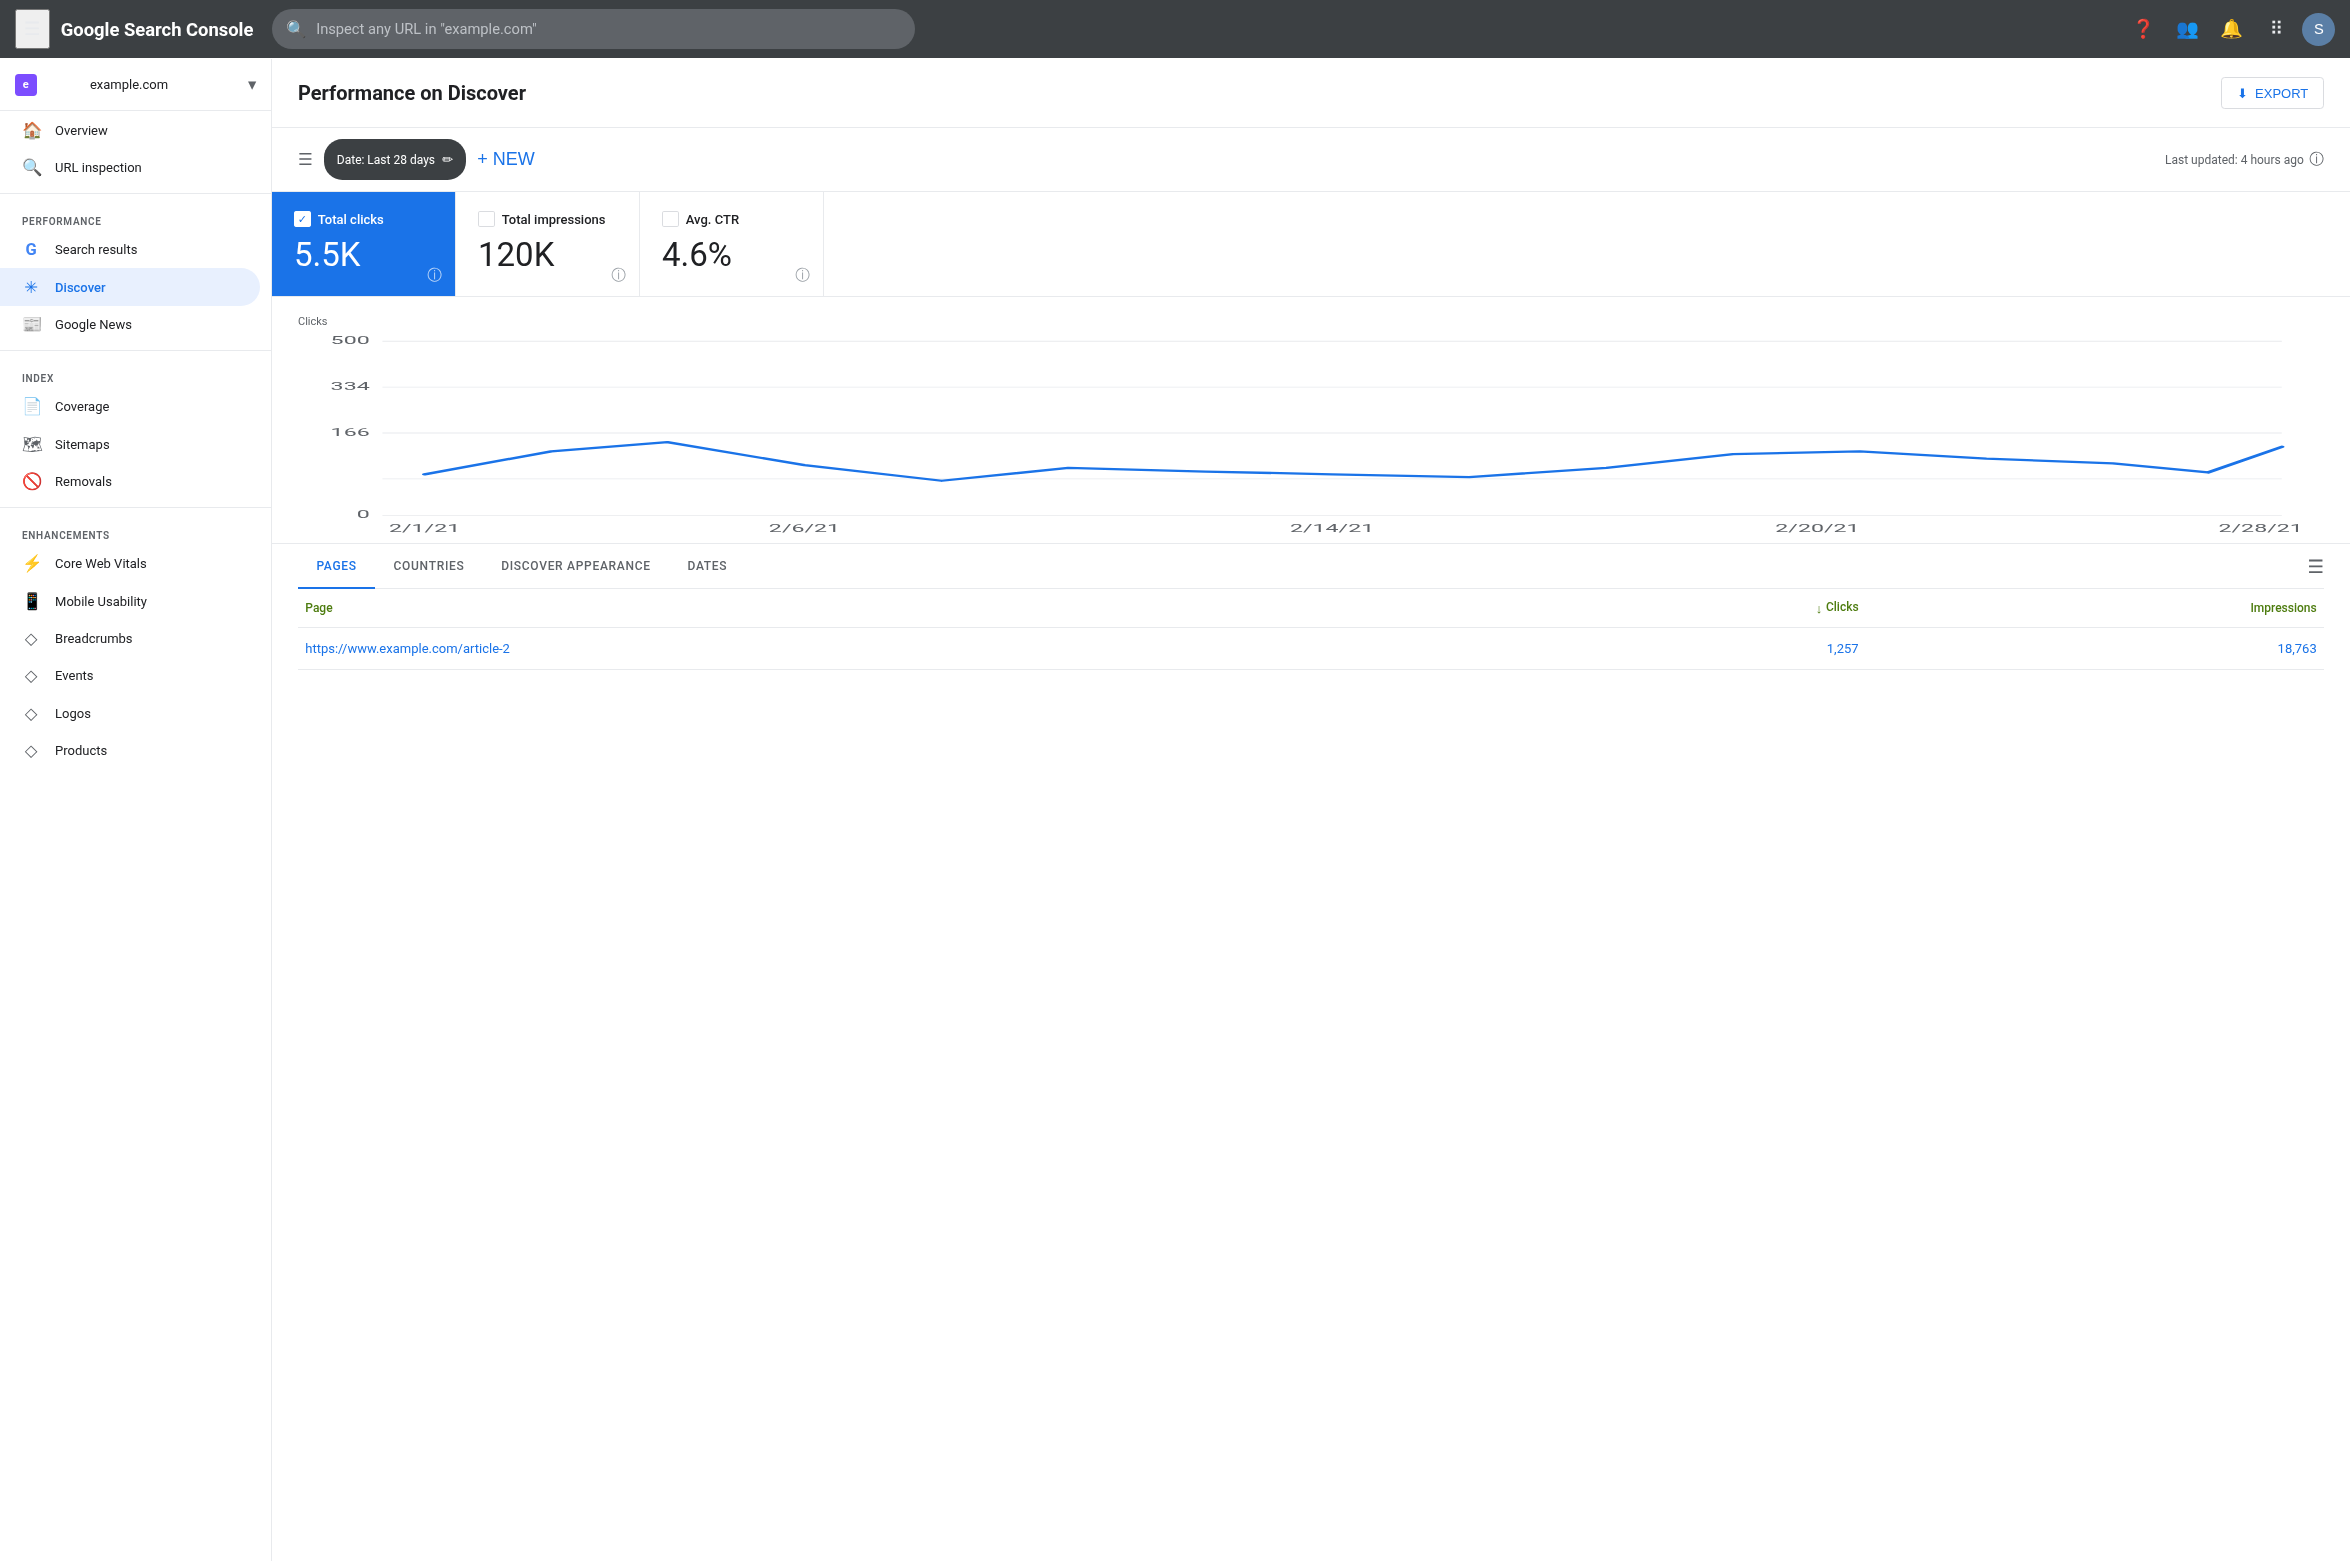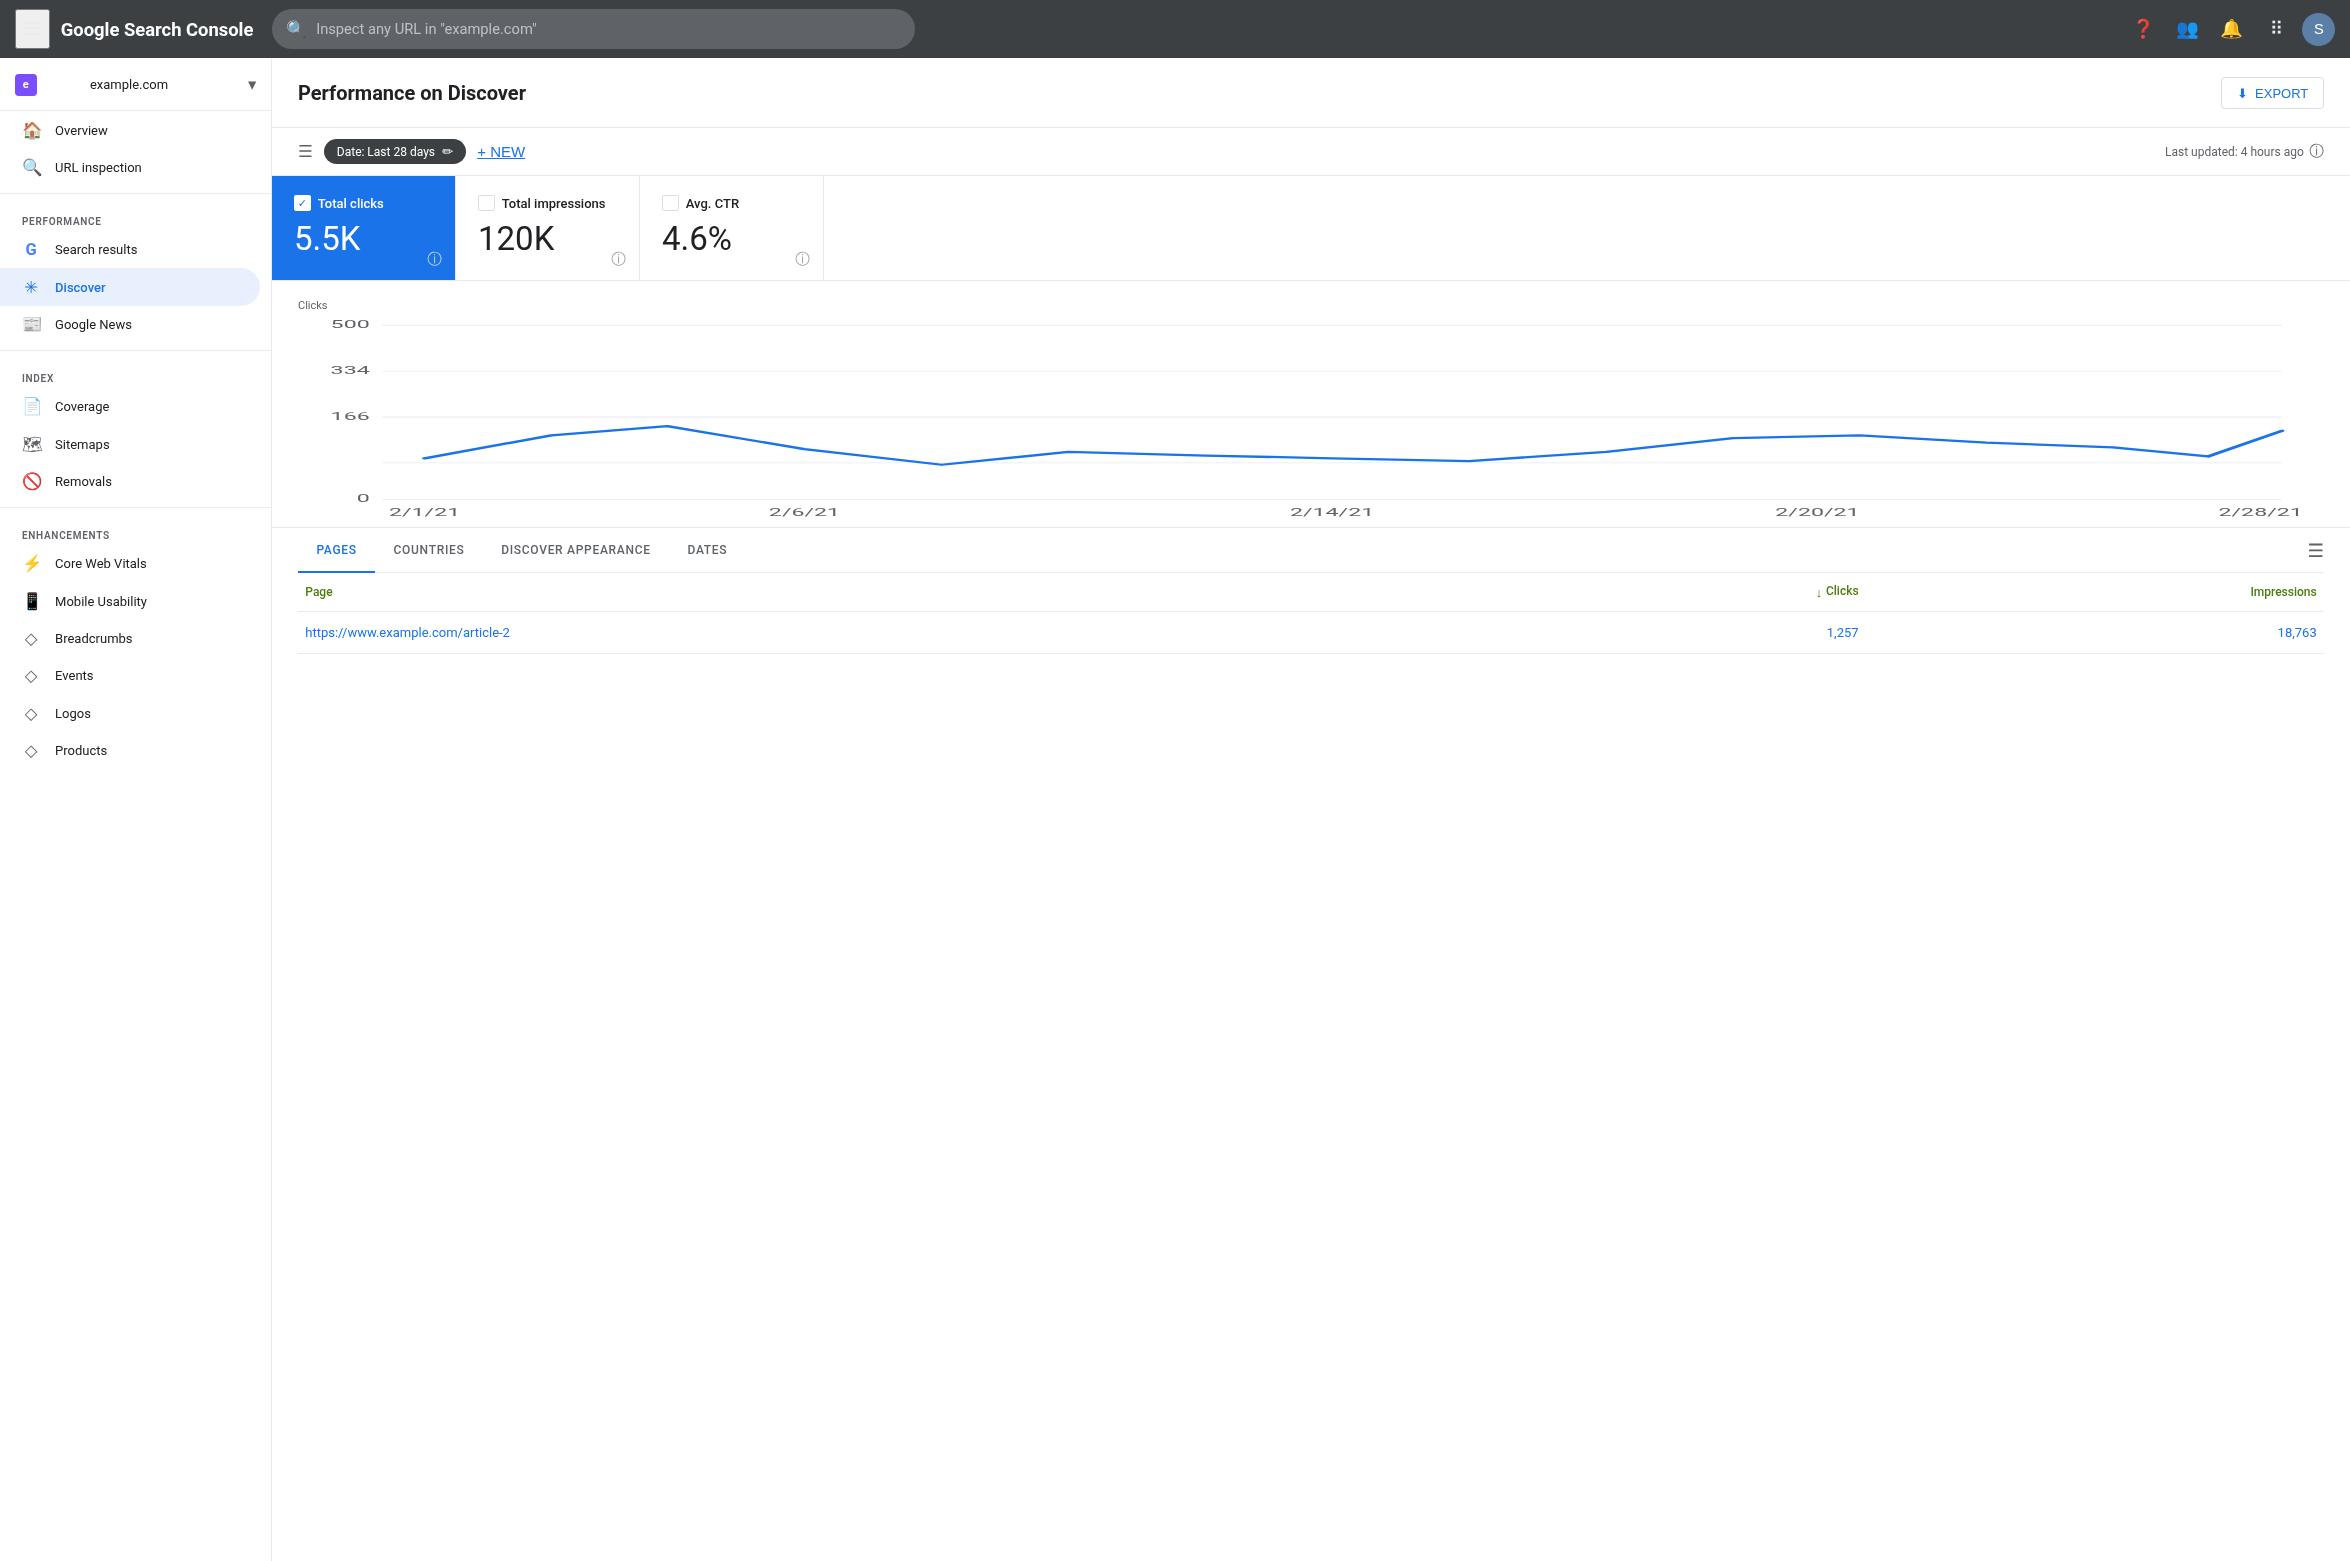--- a/index.html
+++ b/index.html
@@ -152,34 +152,33 @@
       padding: 11px 26px;
       border-bottom: 0.9px solid #e8eaed;
       gap: 11px;
     }
     .filter-icon { color: #5f6368; font-size: 16.5px; cursor: pointer; }
     .date-chip {
       display: flex; align-items: center; gap: 7.3px;
       background: #3c4043;
       color: #fff;
       border-radius: 18.4px;
-      padding: 5px 13px;
+      padding: 13px 13px;
       font-size: 12px;
       cursor: pointer;
     }
     .date-chip .edit-icon { font-size: 13px; }
     .new-btn {
       display: flex; align-items: center; gap: 5.5px;
       color: #1a73e8;
       background: transparent;
       border: none;
-      font-size: 15px;
+      font-size: 18px;
       cursor: pointer;
       font-weight: 500;
-      text-decoration: underline;
     }
     .last-updated {
       margin-left: auto;
       color: #5f6368;
       font-size: 12px;
       display: flex; align-items: center; gap: 5.5px;
     }
     .help-icon-sm { color: #5f6368; font-size: 14.7px; cursor: pointer; }
 
     

